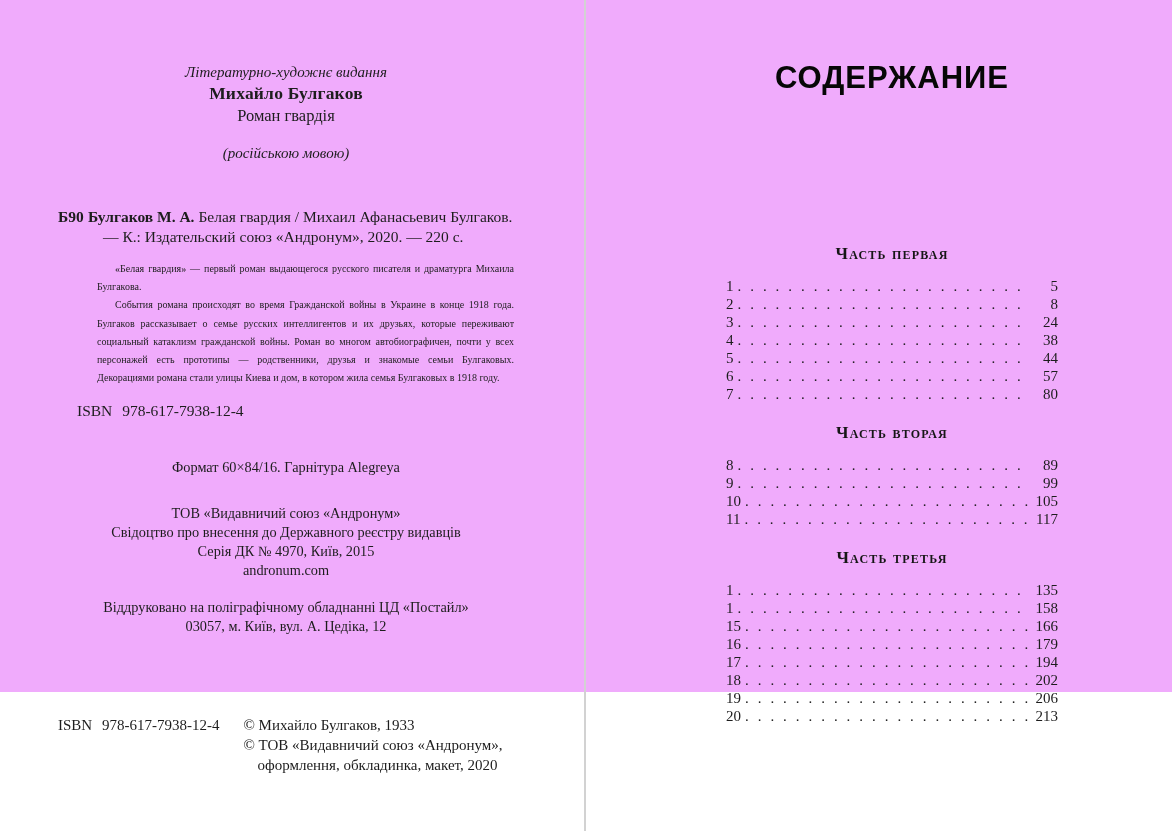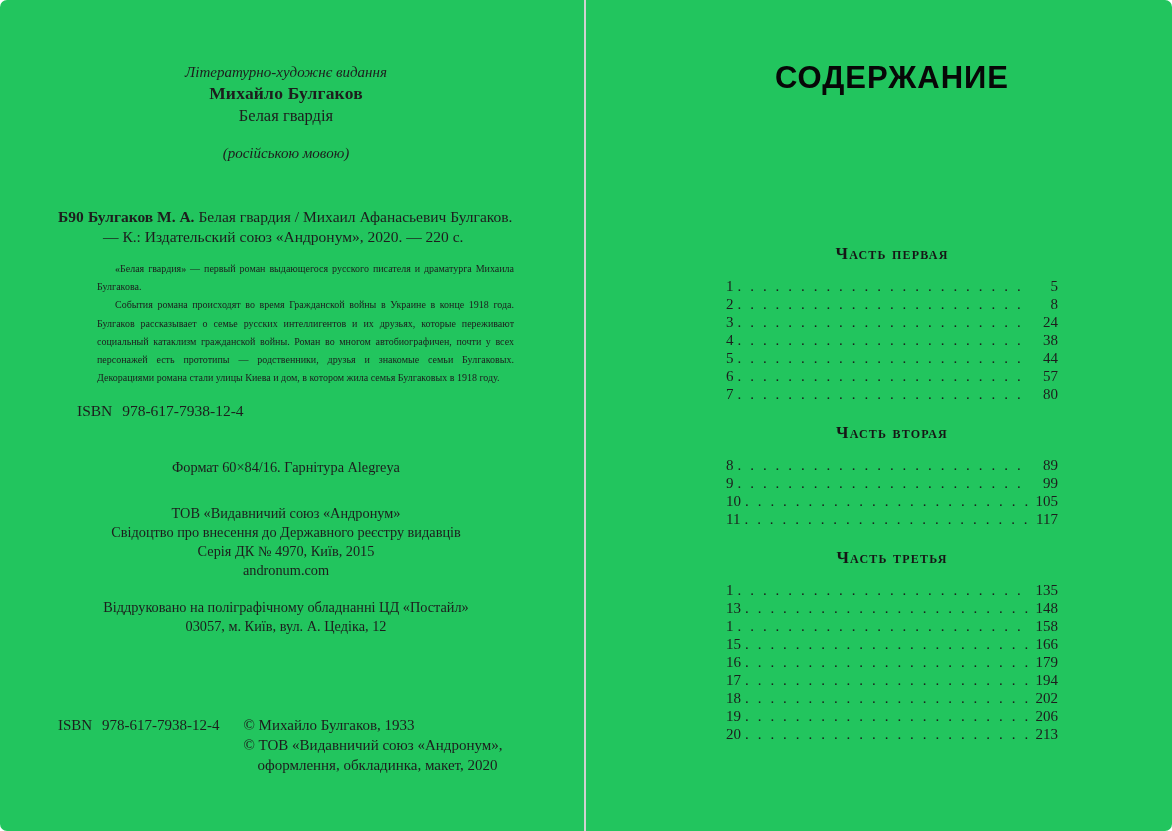--- a/index.html
+++ b/index.html
@@ -2,21 +2,21 @@
 <html><head>
 <meta charset="utf-8">
 <style>
   html,body { margin:0; padding:0; background:#ffffff; }
   body {
     width:1172px; height:831px;
     font-family:"Liberation Serif","DejaVu Serif",serif;
     color:#1d1d1d;
     -webkit-font-smoothing:antialiased;
   }
-  .spread { display:flex; width:1172px; height:831px; background:#22c55e;border-radius:7px; }
+  .spread { display:flex; width:1172px; height:692px; background:#f0abfc; }
   .page { box-sizing:border-box; height:831px; }
 
   
   .page-left {
     width:586px;
     border-right:2px solid #d2d2d2;
     display:flex; flex-direction:column;
     padding:62px 70px 56px 58px;
   }
   .edition-block { text-align:center; }
@@ -84,21 +84,21 @@
 </head>
 <body>
 
 <div class="spread">
 
   <div class="page page-left">
 
     <div class="edition-block">
       <div class="edition-note">Літературно-художнє видання</div>
       <div class="author-name">Михайло Булгаков</div>
-      <div class="book-title">Белая гвардія</div>
+      <div class="book-title">Роман гвардія</div>
       <div class="lang-note">(російською мовою)</div>
     </div>
 
     <div class="catalog">
       <span class="catalog-code">Б90</span><span class="catalog-author">Булгаков М. А.</span><span> Белая гвардия / Михаил Афанасьевич Булгаков. — К.: Издательский союз «Андронум», 2020. — 220 с.</span>
     </div>
 
     <div class="annotation">
       <p>«Белая гвардия» — первый роман выдающегося русского писателя и драматурга Михаила Булгакова.</p>
       <p>События романа происходят во время Гражданской войны в Украине в конце 1918 года. Булгаков рассказывает о семье русских интеллигентов и их друзьях, которые переживают социальный катаклизм гражданской войны. Роман во многом автобиографичен, почти у всех персонажей есть прототипы — родственники, друзья и знакомые семьи Булгаковых. Декорациями романа стали улицы Киева и дом, в котором жила семья Булгаковых в 1918 году.</p>
@@ -199,25 +199,20 @@
     </div>
 
     <div class="toc-part-heading heading-3">Часть третья</div>
     <div class="toc-list">
       <div class="toc-row">
           <span class="toc-num">1</span>
           <span class="toc-dots"></span>
           <span class="toc-page">135</span>
         </div>
       <div class="toc-row">
-          <span class="toc-num">13</span>
-          <span class="toc-dots"></span>
-          <span class="toc-page">148</span>
-        </div>
-      <div class="toc-row">
           <span class="toc-num">1</span>
           <span class="toc-dots"></span>
           <span class="toc-page">158</span>
         </div>
       <div class="toc-row">
           <span class="toc-num">15</span>
           <span class="toc-dots"></span>
           <span class="toc-page">166</span>
         </div>
       <div class="toc-row">

